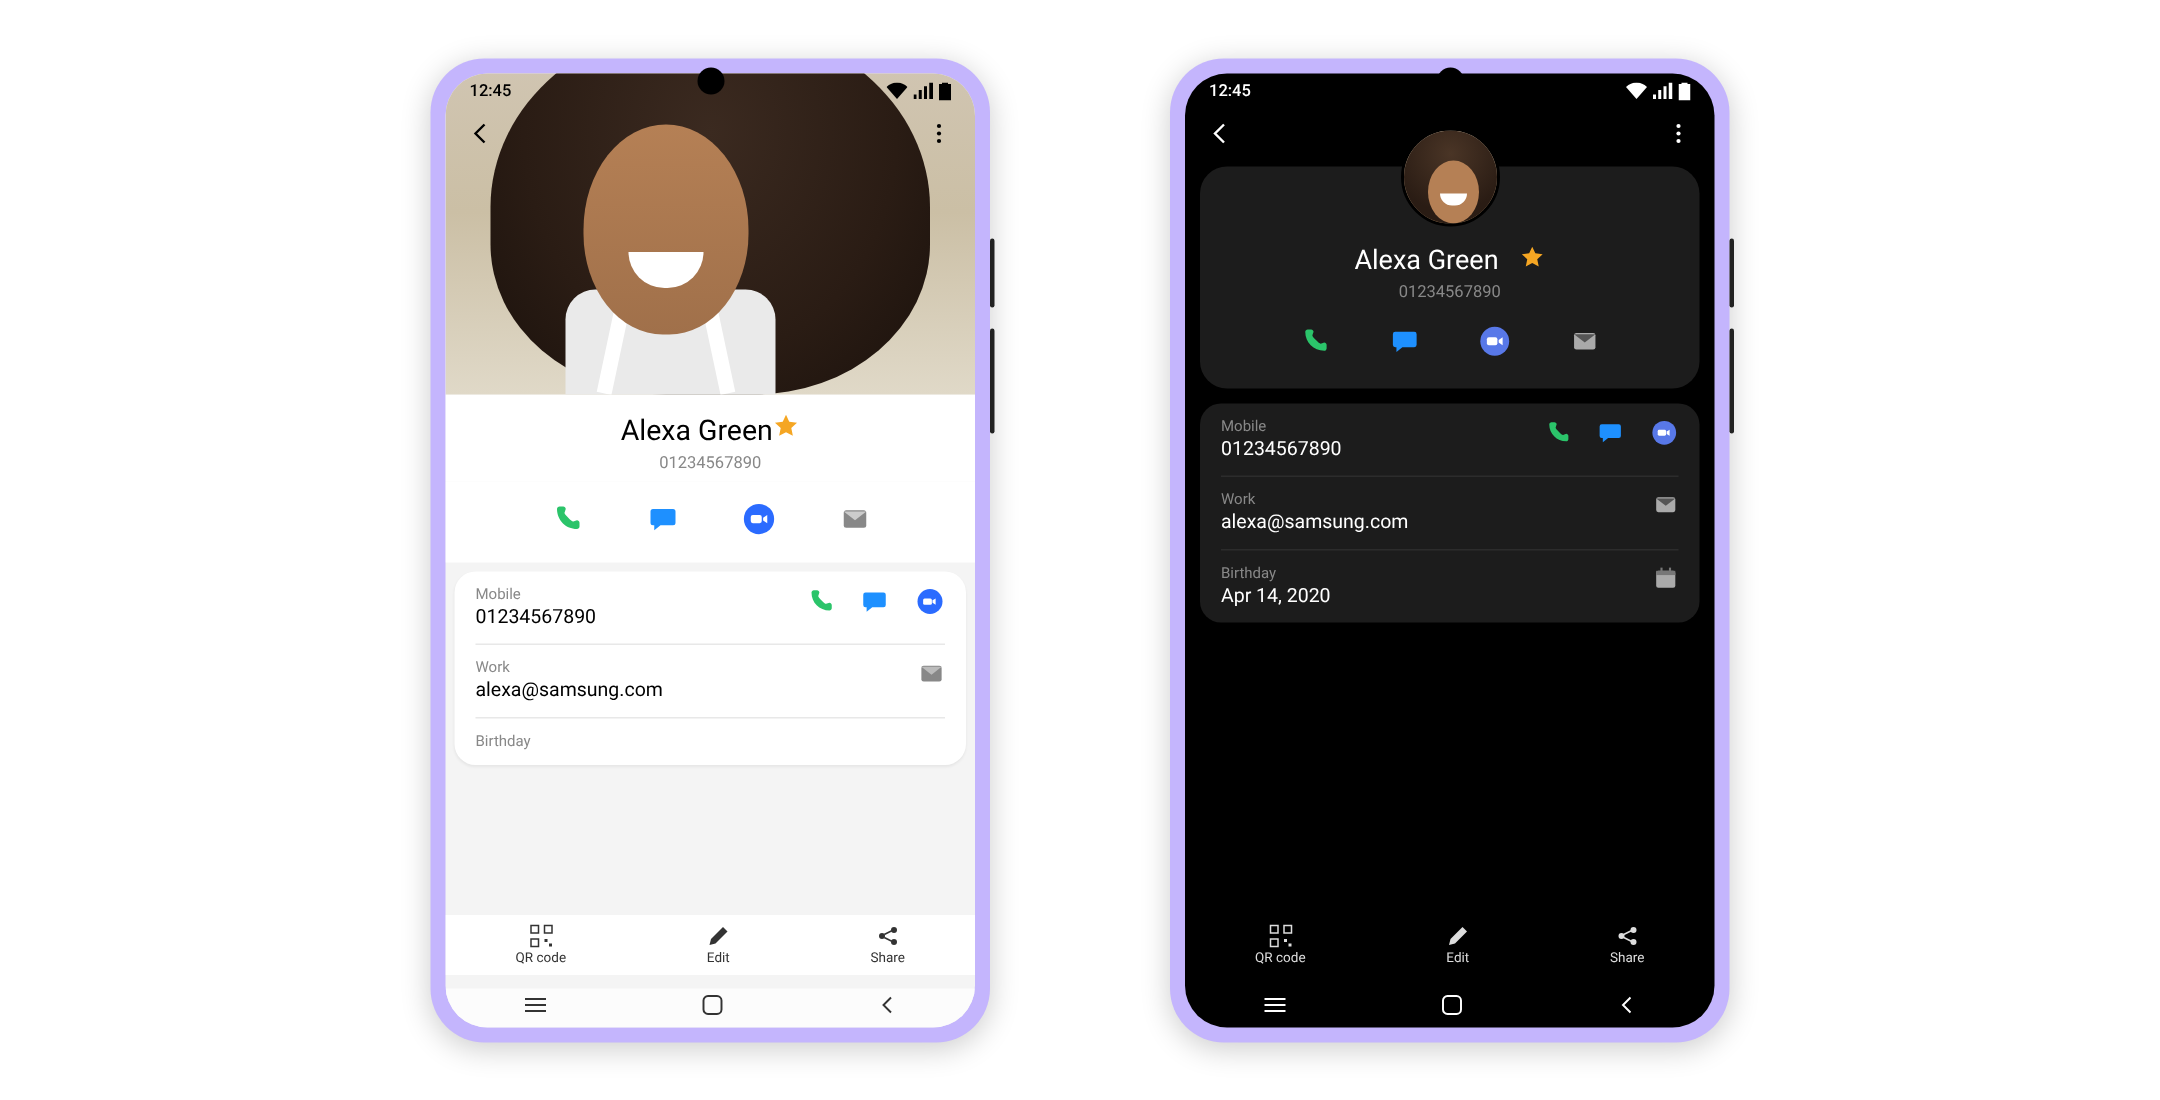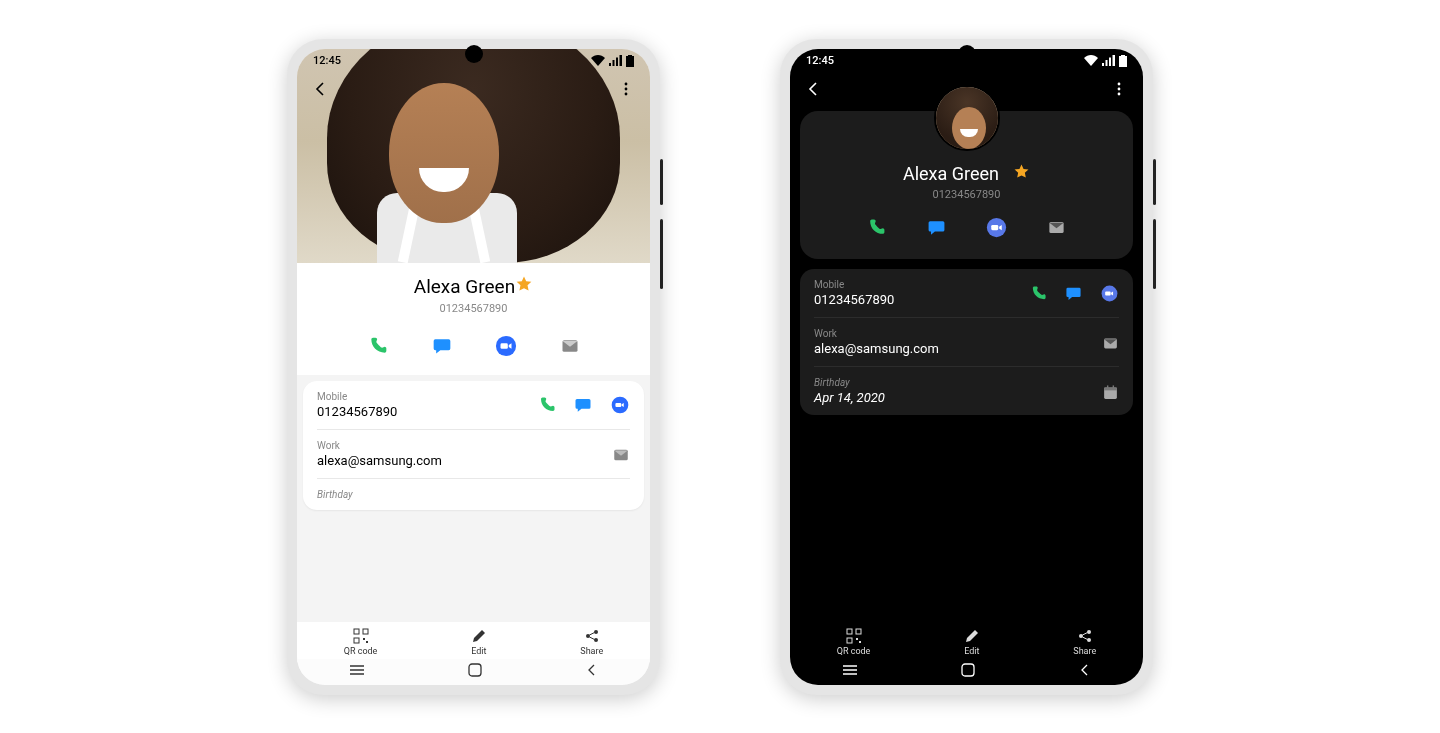--- a/index.html
+++ b/index.html
@@ -1,17 +1,17 @@
 <!DOCTYPE html>
 <html><head>
 <meta charset="utf-8">
 <style>
   * { box-sizing: border-box; margin: 0; padding: 0; font-family: -apple-system, BlinkMacSystemFont, "Segoe UI", Roboto, sans-serif; }
   body { background: #fff; width: 1440px; height: 733px; display: flex; justify-content: center; align-items: center; gap: 120px; }
-  .phone-frame { width: 373px; height: 656px; background: #e5e5e5; border-radius: 36px; padding: 10px; position: relative; box-shadow: 0 4px 20px rgba(0,0,0,0.2); }
+  .phone-frame { width: 373px; height: 656px; background: #c4b5fd; border-radius: 36px; padding: 10px; position: relative; box-shadow: 0 4px 20px rgba(0,0,0,0.2); }
   .phone-frame::before { content: ""; position: absolute; top: 6px; left: 50%; transform: translateX(-50%); width: 18px; height: 18px; background: #000; border-radius: 50%; z-index: 20; }
   .side-btn { position: absolute; background: #222; border-radius: 2px; }
   .side-btn.right1 { right: -3px; top: 120px; width: 3px; height: 46px; }
   .side-btn.right2 { right: -3px; top: 180px; width: 3px; height: 70px; }
   .screen { width: 100%; height: 100%; border-radius: 28px; overflow: hidden; position: relative; display: flex; flex-direction: column; }
   .screen.light { background: #f4f4f4; color: #000; }
   .screen.dark  { background: #000; color: #fff; }
 
   .statusbar { height: 24px; display: flex; align-items: center; justify-content: space-between; padding: 0 16px; font-size: 11px; font-weight: 500; position: relative; z-index: 5;}
   .status-icons { display: flex; align-items: center; gap: 4px; }
@@ -34,27 +34,27 @@
   .name-row { display: flex; align-items: center; justify-content: center; }
   .name { font-size: 19px; font-weight: 400; }
   .star { color: #f5a623; }
   .subnum { font-size: 11px; color: #888; margin-top: 4px; }
 
   .quick-actions { display: flex; justify-content: center; gap: 38px; padding: 12px 0 16px; background:#fff;}
   .qa { width: 26px; height: 26px; display:flex; align-items:center; justify-content:center;}
 
   .detail-card { background:#fff; margin: 6px 6px 0; border-radius: 14px; padding: 0 14px; }
   .screen.light .detail-card { box-shadow: 0 1px 2px rgba(0,0,0,0.06); }
-  .row { padding: 10px 0; border-bottom: 1px solid rgba(128,128,128,0.18); display:flex; align-items:flex-end; justify-content:space-between;}
-  .row:last-child { border-bottom:none;font-style:italic; }
+  .row { padding: 10px 0; border-bottom: 1px solid rgba(128,128,128,0.18); display:flex; align-items:flex-start; justify-content:space-between;}
+  .row:last-child { border-bottom:none; }
   .row-text .label { font-size: 10px; color: #888; }
   .row-text .value { font-size: 13px; margin-top: 2px; }
   .row-icons { display:flex; gap: 18px; align-items:center;}
 
-  .bottombar { position:absolute; left:0; right:0; bottom: 23px; height: 40px; display:flex; justify-content: space-around; align-items:center;}
+  .bottombar { position:absolute; left:0; right:0; bottom: 35px; height: 40px; display:flex; justify-content: space-around; align-items:center;}
   .bb-item { display:flex; flex-direction:column; align-items:center; gap:2px; font-size:9px; cursor:pointer;}
   .screen.light .bottombar { background: rgba(255,255,255,0.96);}
   .screen.light .bb-item { color:#333; }
 
   .navbar { position:absolute; left:0; right:0; bottom:0; height:26px; display:flex; justify-content: space-around; align-items:center;}
   .screen.light .navbar { background:#fcfcfc; color:#333;}
   .screen.dark .navbar { color:#fff;}
 
   
   .dark .appbar, .dark .statusbar { color: #fff;}

